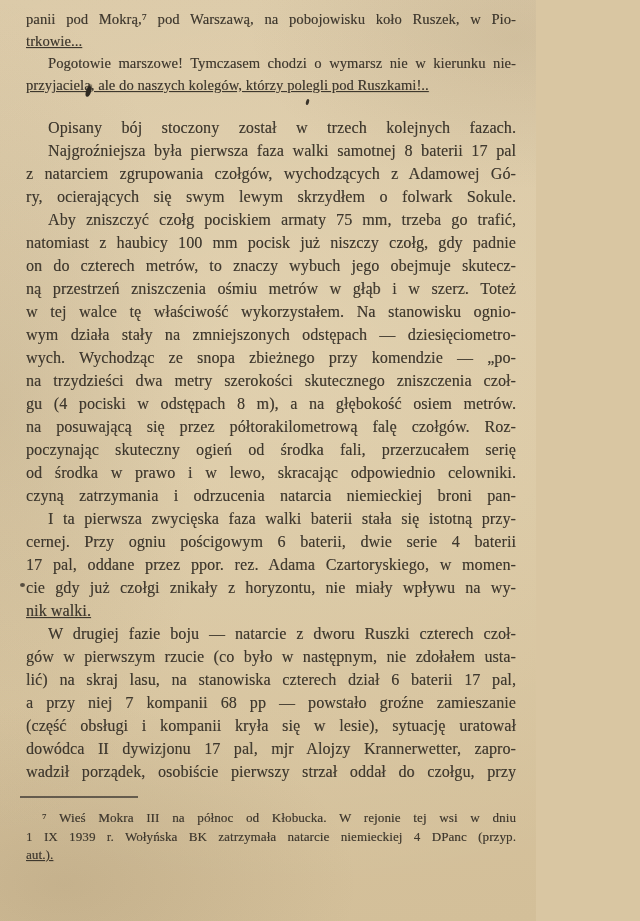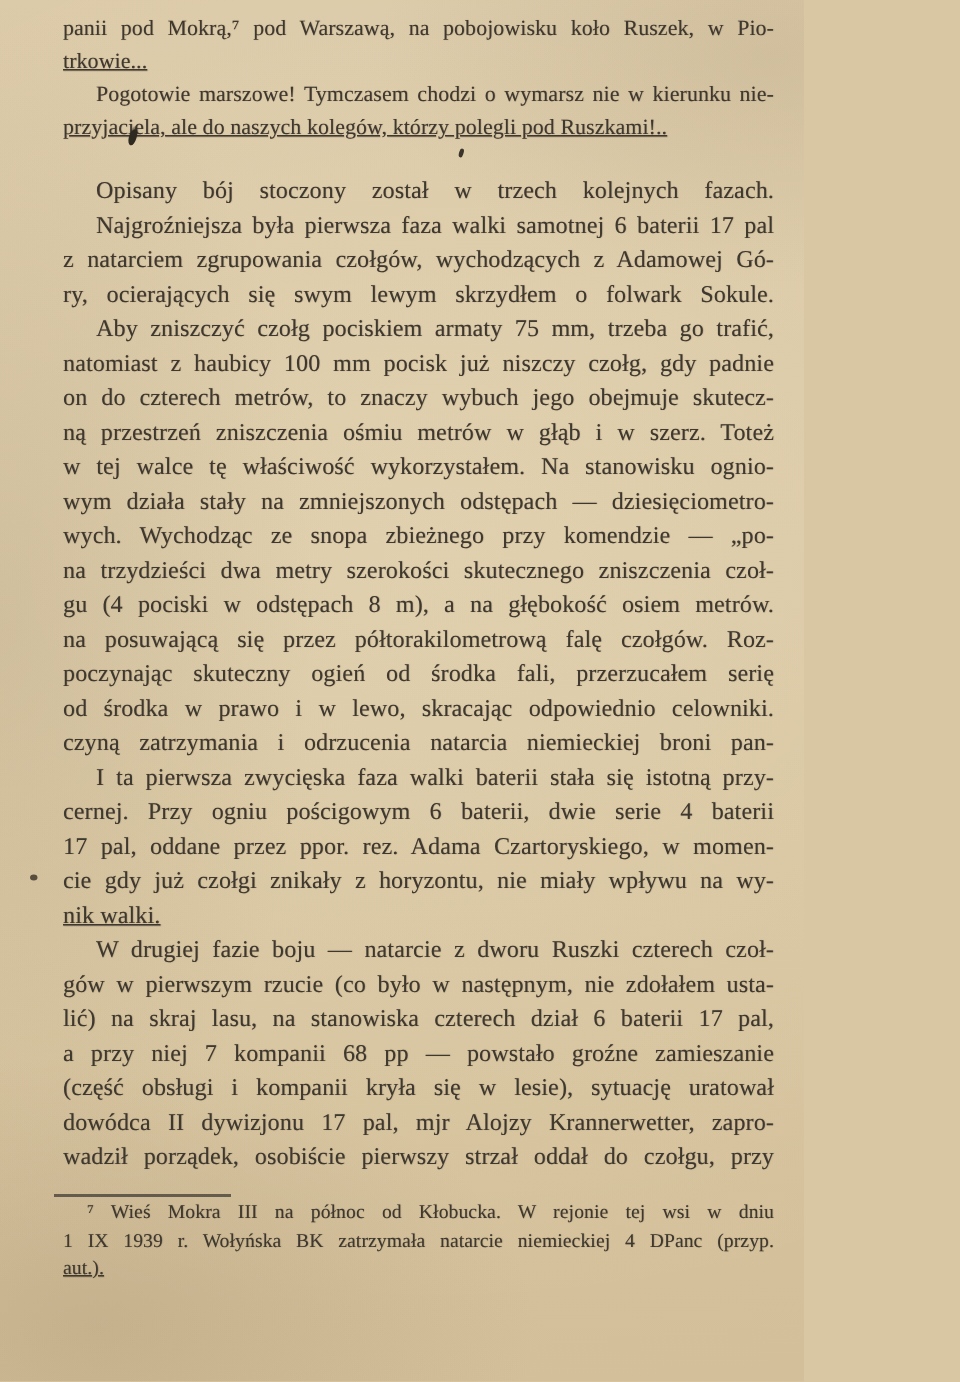--- a/index.html
+++ b/index.html
@@ -8,21 +8,21 @@
     --rule:#4a443b;
   }
   html,body{margin:0;padding:0;}
   body{
     width:640px;height:921px;overflow:hidden;
     font-family:"Liberation Serif","DejaVu Serif",serif;
     background:var(--paper);
   }
   .scan{
     position:relative;width:536px;height:921px;box-sizing:border-box;
-    padding:8px 20px 0 42px;
+    padding:8px 20px 0 26px;
     color:var(--ink);
     background:
       radial-gradient(ellipse 420px 260px at 12% 96%, rgba(120,100,70,.16), transparent 70%),
       radial-gradient(ellipse 380px 220px at 96% 4%, rgba(125,105,75,.13), transparent 70%),
       radial-gradient(ellipse 300px 600px at 0% 45%, rgba(115,95,65,.12), transparent 70%),
       radial-gradient(ellipse 900px 700px at 55% 40%, rgba(255,248,225,.20), transparent 75%),
       linear-gradient(176deg,#dbc9a7 0%, #d8c5a0 55%, #d3bf99 100%);
     text-shadow:0.3px 0.3px 0.6px rgba(62,52,40,.45);
   }
   .para{margin:0;}
@@ -32,21 +32,21 @@
     white-space:normal;
   }
   .line.endline{text-align-last:left;text-decoration:underline;}
   .line.indent{text-indent:22px;}
   .intro{font-size:14.5px;line-height:22px;letter-spacing:.1px;}
   .bodytext{font-size:16px;line-height:23px;margin-top:20px;letter-spacing:.1px;}
   .footnote-rule{
     width:118px;height:2px;background:var(--rule);
     margin:13px 0 0 -6px;opacity:.8;
   }
-  .footnote{font-size:13px;line-height:18.5px;margin-top:1px;letter-spacing:.1px;}
+  .footnote{font-size:13px;line-height:18.5px;margin-top:11px;letter-spacing:.1px;}
   .footnote .line.indent{text-indent:16px;}
   
   .ink-blot{
     position:absolute;left:86px;top:86px;width:5px;height:11px;
     background:#2e2921;border-radius:60% 40% 55% 45%;
     transform:rotate(14deg);
     box-shadow:0 -2px 1px rgba(46,41,33,.55);
   }
   .margin-dot{
     position:absolute;left:20px;top:583px;width:5px;height:4px;
@@ -74,21 +74,21 @@
         <div class="line indent">Pogotowie marszowe! Tymczasem chodzi o wymarsz nie w kierunku nie-</div>
         <div class="line endline">przyjaciela, ale do naszych kolegów, którzy polegli pod Ruszkami!..</div>
       </div>
     </div>
 
   <div class="bodytext">
       <div class="para">
         <div class="line indent">Opisany bój stoczony został w trzech kolejnych fazach.</div>
       </div>
       <div class="para">
-        <div class="line indent">Najgroźniejsza była pierwsza faza walki samotnej 6 baterii 17 pal</div>
+        <div class="line indent">Najgroźniejsza była pierwsza faza walki samotnej 8 baterii 17 pal</div>
         <div class="line">z natarciem zgrupowania czołgów, wychodzących z Adamowej Gó-</div>
         <div class="line">ry, ocierających się swym lewym skrzydłem o folwark Sokule.</div>
       </div>
       <div class="para">
         <div class="line indent">Aby zniszczyć czołg pociskiem armaty 75 mm, trzeba go trafić,</div>
         <div class="line">natomiast z haubicy 100 mm pocisk już niszczy czołg, gdy padnie</div>
         <div class="line">on do czterech metrów, to znaczy wybuch jego obejmuje skutecz-</div>
         <div class="line">ną przestrzeń zniszczenia ośmiu metrów w głąb i w szerz. Toteż</div>
         <div class="line">w tej walce tę właściwość wykorzystałem. Na stanowisku ognio-</div>
         <div class="line">wym działa stały na zmniejszonych odstępach — dziesięciometro-</div>

